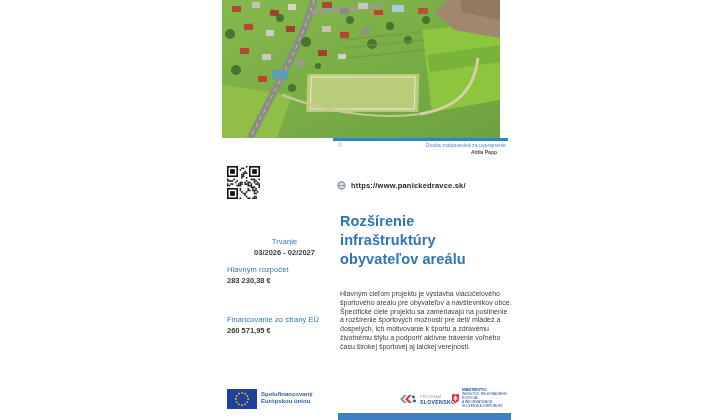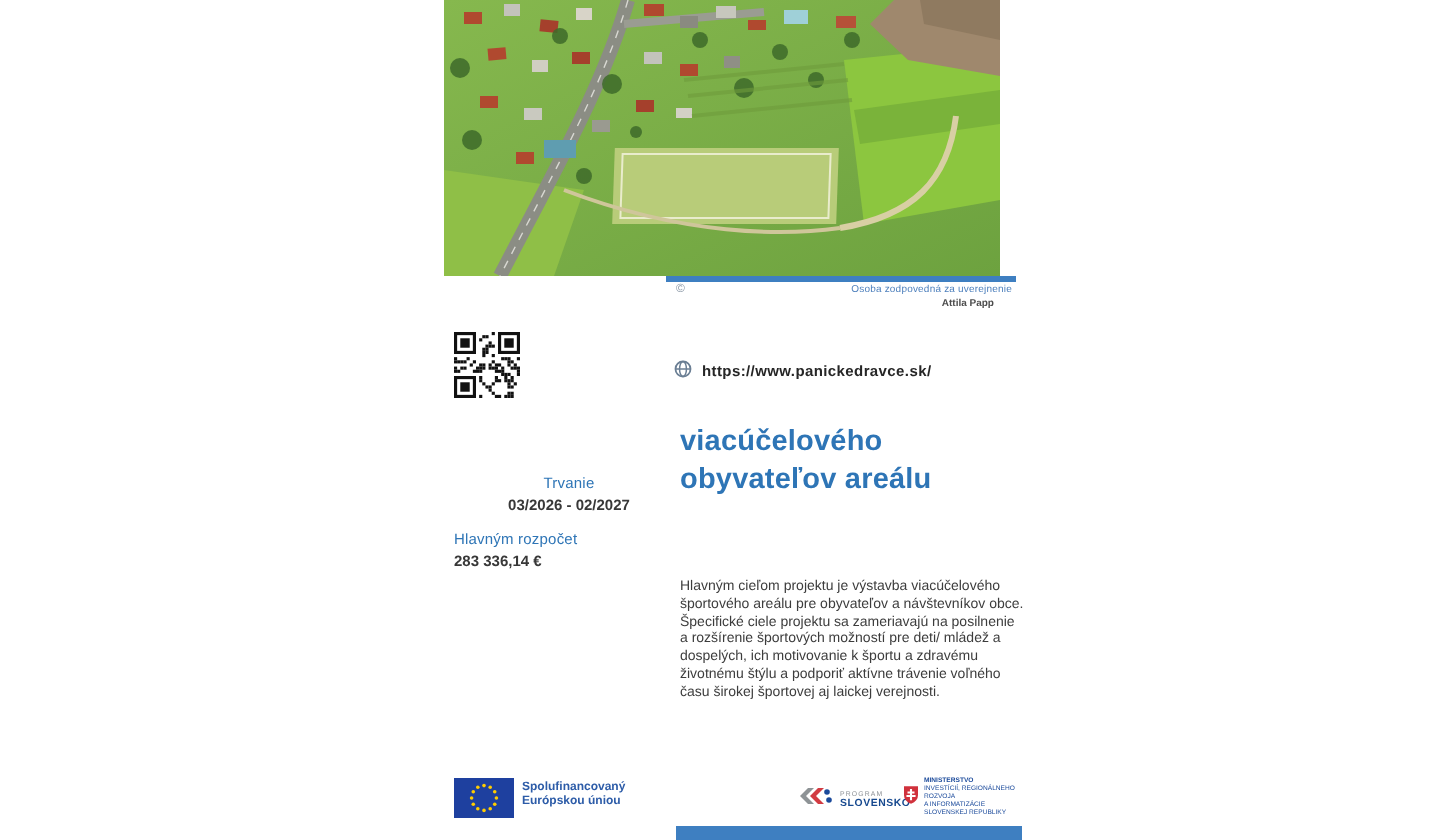--- a/index.html
+++ b/index.html
@@ -250,25 +250,30 @@
     </span>
     <span class="url-text">https://www.panickedravce.sk/</span>
   </div>
 
   <div class="a fact fact-0">
     <div class="fact-label">Trvanie</div>
     <div class="fact-value">03/2026 - 02/2027</div>
   </div>
   <div class="a fact fact-1">
     <div class="fact-label">Hlavným rozpočet</div>
-    <div class="fact-value">283 336,14 €</div>
+    <div class="fact-value">283 230,38 €</div>
+  </div>
+  <div class="a fact fact-2">
+    <div class="fact-label">Financovanie zo strany EÚ</div>
+    <div class="fact-value">260 571,95 €</div>
   </div>
 
   <div class="a title">
-    <div>viacúčelového</div>
+    <div>Rozšírenie</div>
+    <div>infraštruktúry</div>
     <div>obyvateľov areálu</div>
   </div>
 
   <div class="a desc">
     <p>Hlavným cieľom projektu je výstavba viacúčelového športového areálu pre obyvateľov a návštevníkov obce.</p>
     <p>Špecifické ciele projektu sa zameriavajú na posilnenie a rozšírenie športových možností pre deti/ mládež a dospelých, ich motivovanie k športu a zdravému životnému štýlu a podporiť aktívne trávenie voľného času širokej športovej aj laickej verejnosti.</p>
   </div>
 
   <div class="a eu-flag">
     <svg width="30" height="20" viewBox="0 0 30 20">

